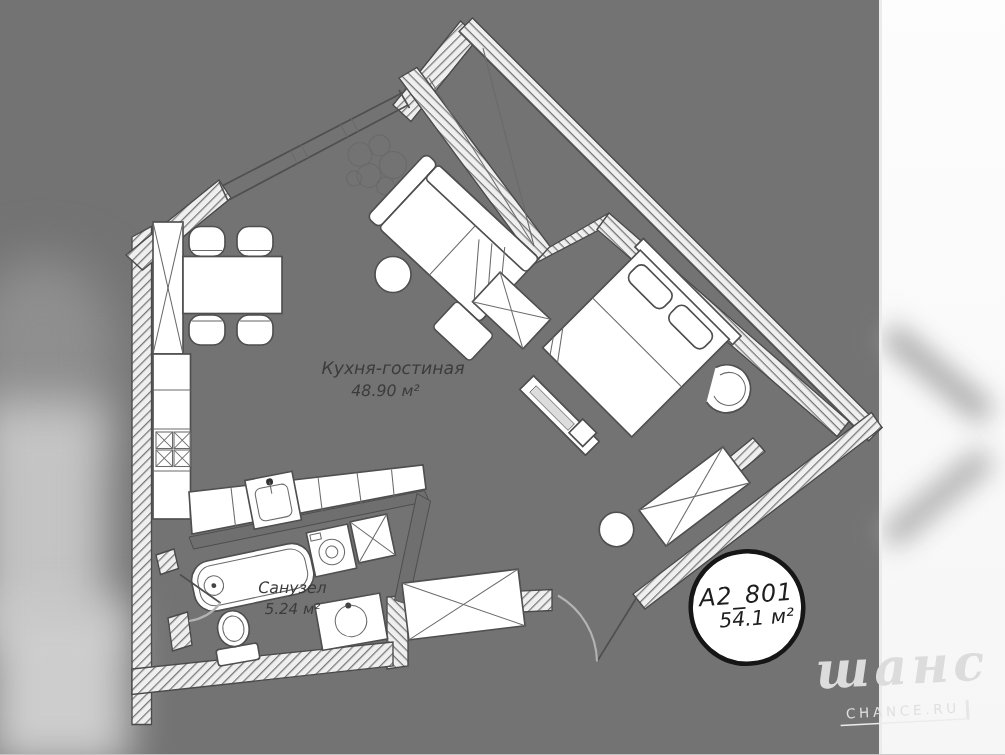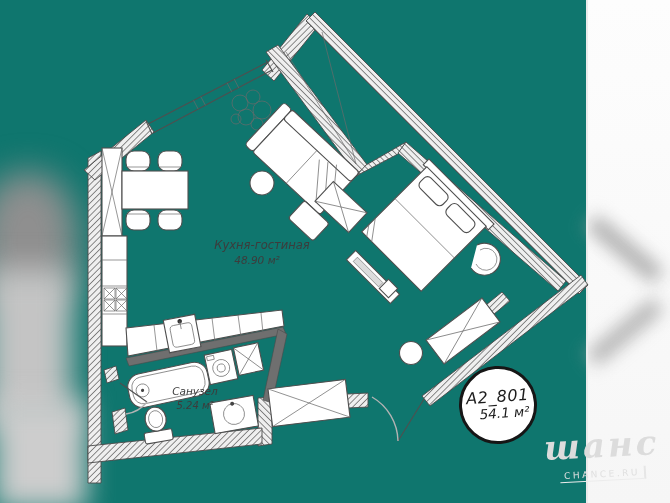--- a/index.html
+++ b/index.html
@@ -1,16 +1,16 @@
 <!DOCTYPE html>
 <html><head>
 <meta charset="utf-8">
 <style>
   html,body{margin:0;padding:0;background:#ffffff;}
-  .stage{position:relative;width:670px;height:503px;background:#0f766e;overflow:hidden;
+  .stage{position:relative;width:670px;height:503px;background:#737373;overflow:hidden;
          font-family:"DejaVu Sans",sans-serif;}
   .blur{position:absolute;pointer-events:none;}
   .blur-left-top{left:-22px;top:172px;width:100px;height:140px;background:#8f8f8f;filter:blur(17px);border-radius:45%;}
   .blur-left-mid{left:-14px;top:268px;width:86px;height:160px;background:#c4c4c4;filter:blur(15px);}
   .blur-left-bot{left:-6px;top:400px;width:92px;height:110px;background:#cdcdcd;filter:blur(14px);}
   .right-bg{left:587px;top:0;width:83px;height:503px;background:linear-gradient(180deg,#fdfdfd,#f6f6f6);}
   .seam{left:586px;top:0;width:2px;height:503px;background:#ebebeb;}
   .blur-chevron-a{left:592px;top:214px;width:86px;height:15px;background:#a0a0a0;filter:blur(9px);
                   transform:rotate(40deg);transform-origin:left center;}
   .blur-chevron-b{left:592px;top:352px;width:86px;height:15px;background:#a8a8a8;filter:blur(9px);

